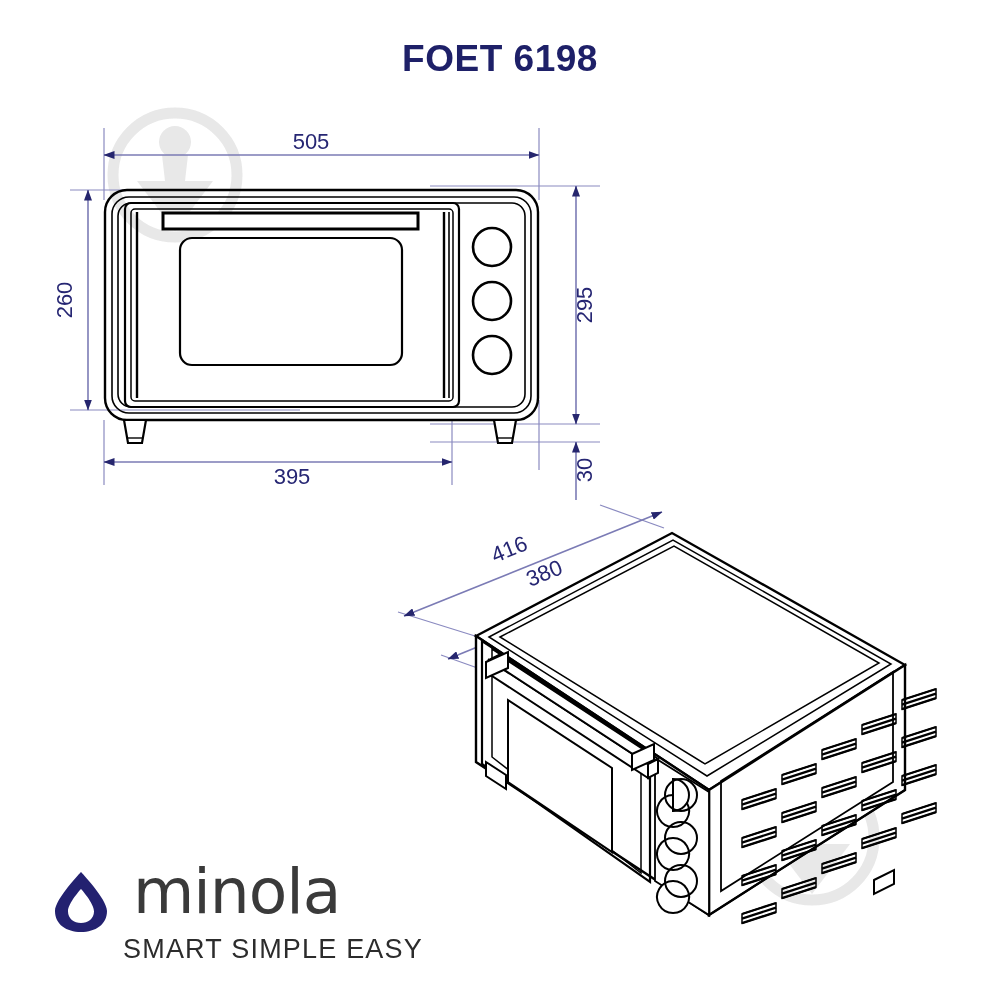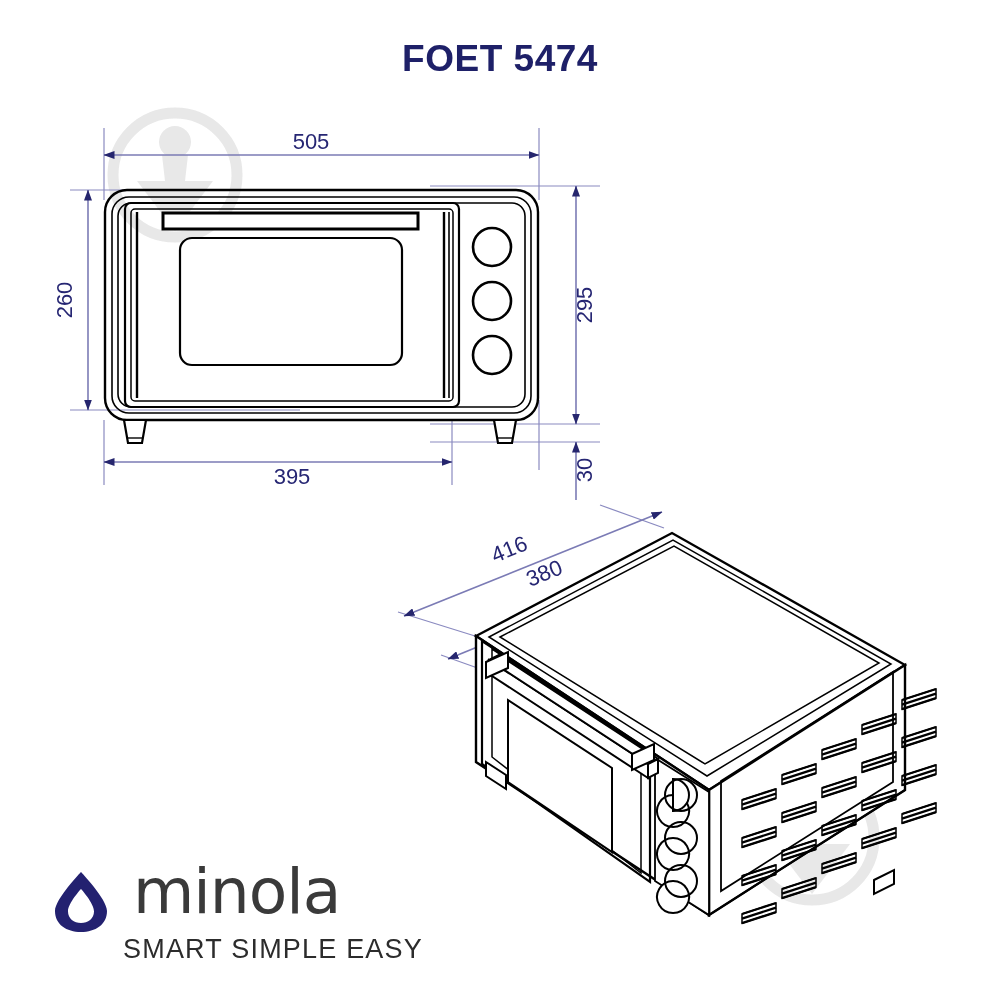--- a/index.html
+++ b/index.html
@@ -69,21 +69,21 @@
     position: absolute;
     left: 0px;
     top: 4px;
   }
 </style>
 </head>
 <body>
 
 <div id="sheet">
 
-  <div id="title">FOET 5474</div>
+  <div id="title">FOET 6198</div>
 
   <svg id="drawing-svg" width="1000" height="1000" viewBox="0 0 1000 1000">
 
     <defs>
       <marker id="arrEnd" markerWidth="11" markerHeight="8" refX="10.5" refY="4" orient="auto" markerUnits="userSpaceOnUse">
         <path d="M0,0 L11,4 L0,8 Z" fill="#26266e"></path>
       </marker>
       <marker id="arrStart" markerWidth="11" markerHeight="8" refX="0.5" refY="4" orient="auto" markerUnits="userSpaceOnUse">
         <path d="M11,0 L0,4 L11,8 Z" fill="#26266e"></path>
       </marker>

